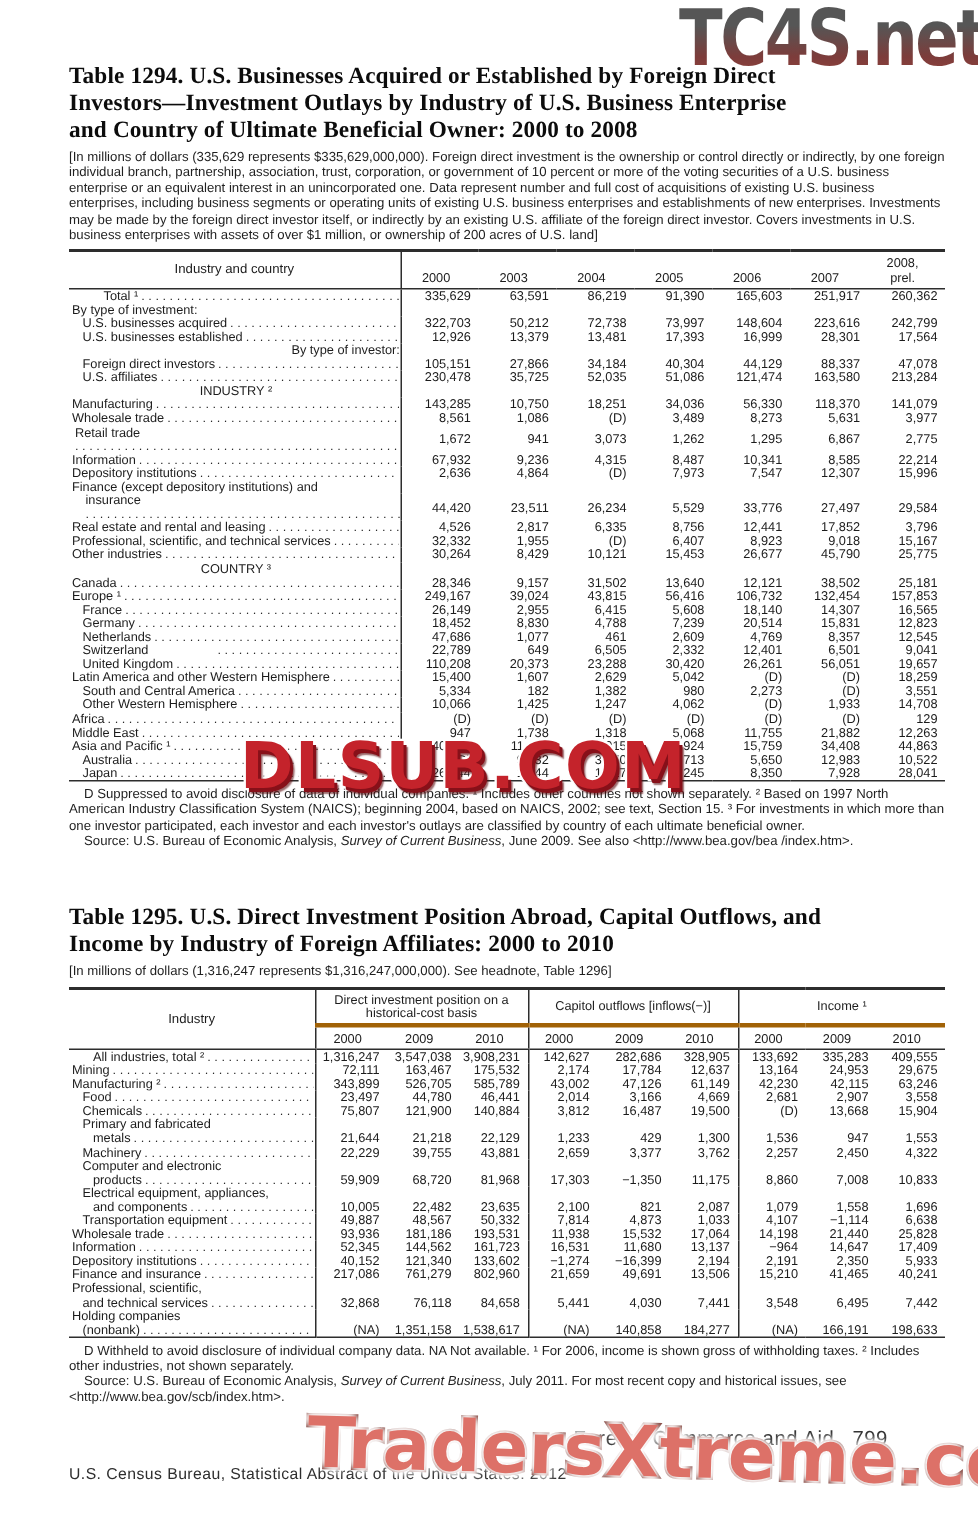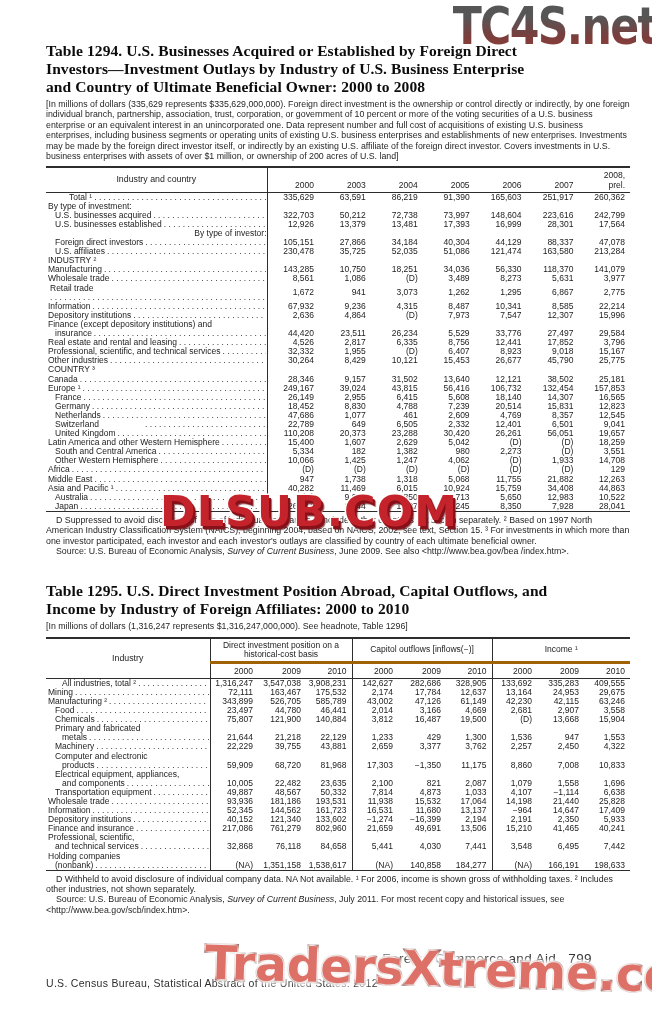--- a/index.html
+++ b/index.html
@@ -16,33 +16,33 @@
   .headnote{margin:3px 0 0 0;font-size:8.8px;line-height:10.4px;color:#1f1f1f;}
   .fn{margin:3px 0 0 0;font-size:8.8px;line-height:10.3px;text-indent:10px;color:#1f1f1f;}
   .fn.src{margin-top:0;}
 
   
   table.t{border-collapse:collapse;table-layout:fixed;width:584px;margin-top:5px;
           border-top:2px solid #2d2d2d;border-bottom:1.5px solid #2d2d2d;}
   .t th,.t td{font-size:8.5px;line-height:9.1px;font-weight:normal;padding:0;color:#1c1c1c;}
   .t thead th{border-bottom:1.5px solid #2d2d2d;}
   .t .hl{vertical-align:middle;text-align:center;font-size:8.8px;}
-  .t .hy{vertical-align:bottom;text-align:right;padding:3px 5px 2px 0;white-space:pre-line;}
+  .t .hy{vertical-align:bottom;padding:3px 5px 2px 0;white-space:pre-line;}
   .t .grp{border-bottom:3px solid #a16207;text-align:center;vertical-align:middle;
           padding:2px 4px;}
   .vr{border-left:1px solid #2d2d2d;}
   .t td.nc{text-align:right;padding:0 5px 0 0;white-space:nowrap;overflow:hidden;}
   .t td.lc{display:flex;align-items:baseline;overflow:hidden;}
   .t td.lc .lt{white-space:nowrap;}
   .t td.lc .ldr{flex:1;overflow:hidden;white-space:nowrap;margin:0 1px 0 2px;color:#2a2a2a;}
   .t td.lc .ldr::after{content:". . . . . . . . . . . . . . . . . . . . . . . . . . . . . . . . . . . . . . . . . . . . . . . . . . . . . .";}
-  .t td.lc.sec{display:block;text-align:left;}
+  .t td.lc.sec{display:block;text-align:center;}
   .b{font-weight:bold;}
 
-  .tbl2{margin-top:26px;}
+  .tbl2{margin-top:38px;}
 
   
   .page-ref{position:absolute;top:951px;right:60px;font-size:13.5px;color:#333;
             letter-spacing:.4px;}
   .page-ref .num{margin-left:12px;}
   .census{position:absolute;top:977px;left:46px;font-size:10.5px;color:#2e2e2e;
           letter-spacing:.3px;}
 
   
   .wm-top{position:absolute;top:-4px;right:-4px;font-family:"DejaVu Sans", sans-serif;
@@ -273,21 +273,21 @@
               </td>
               <td class="nc vr"></td>
               <td class="nc"></td>
               <td class="nc"></td>
               <td class="nc"></td>
               <td class="nc"></td>
               <td class="nc"></td>
               <td class="nc"></td>
             </tr>
             <tr>
-              <td class="lc" style="padding-left: 9px;">
+              <td class="lc" style="padding-left: 9px; flex-direction: column;">
                 <span class="lt">insurance</span>
                 <span class="ldr"></span>
               </td>
               <td class="nc vr">44,420</td>
               <td class="nc">23,511</td>
               <td class="nc">26,234</td>
               <td class="nc">5,529</td>
               <td class="nc">33,776</td>
               <td class="nc">27,497</td>
               <td class="nc">29,584</td>

